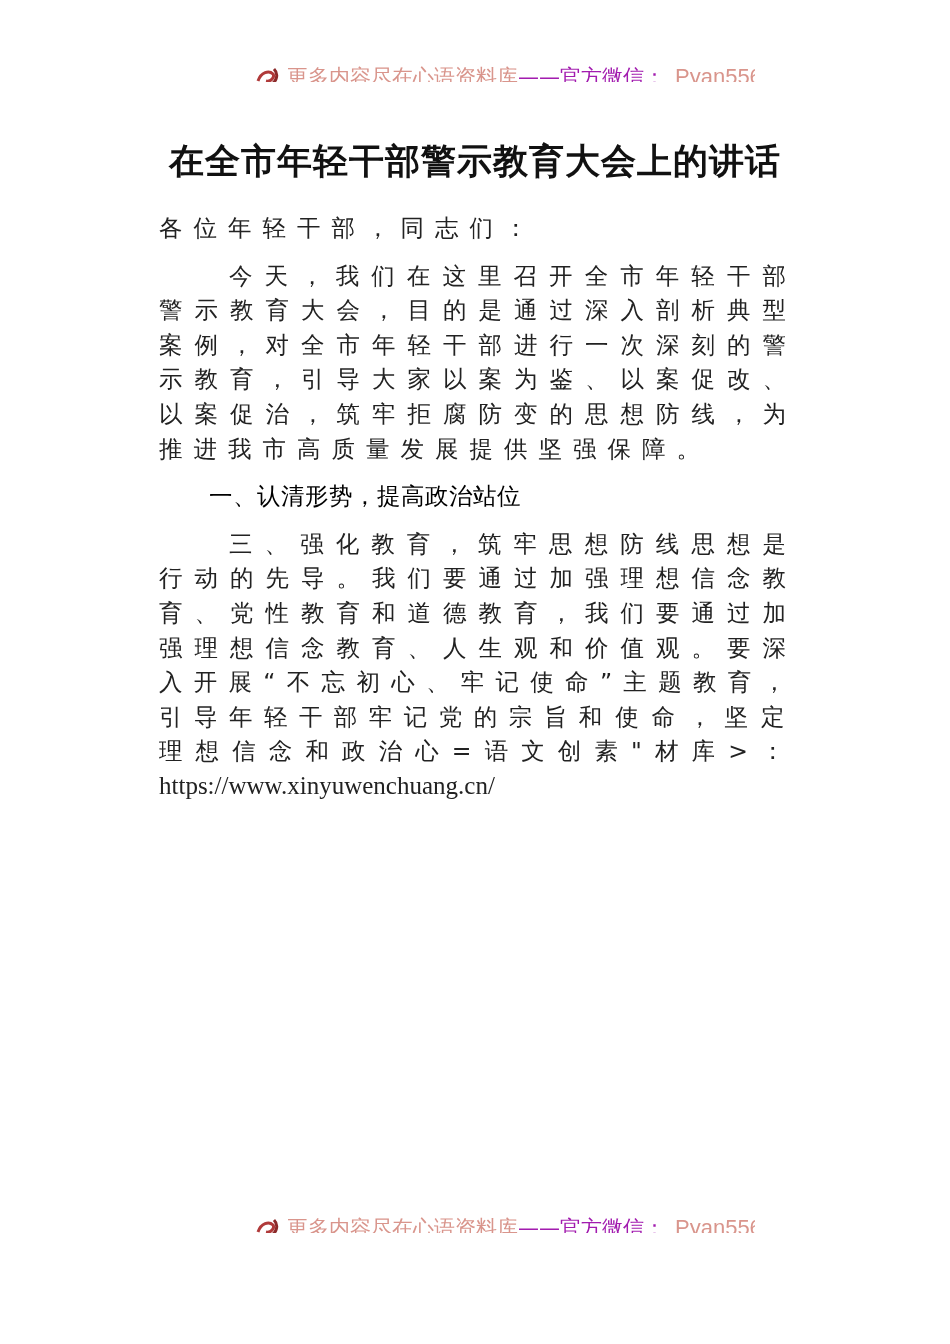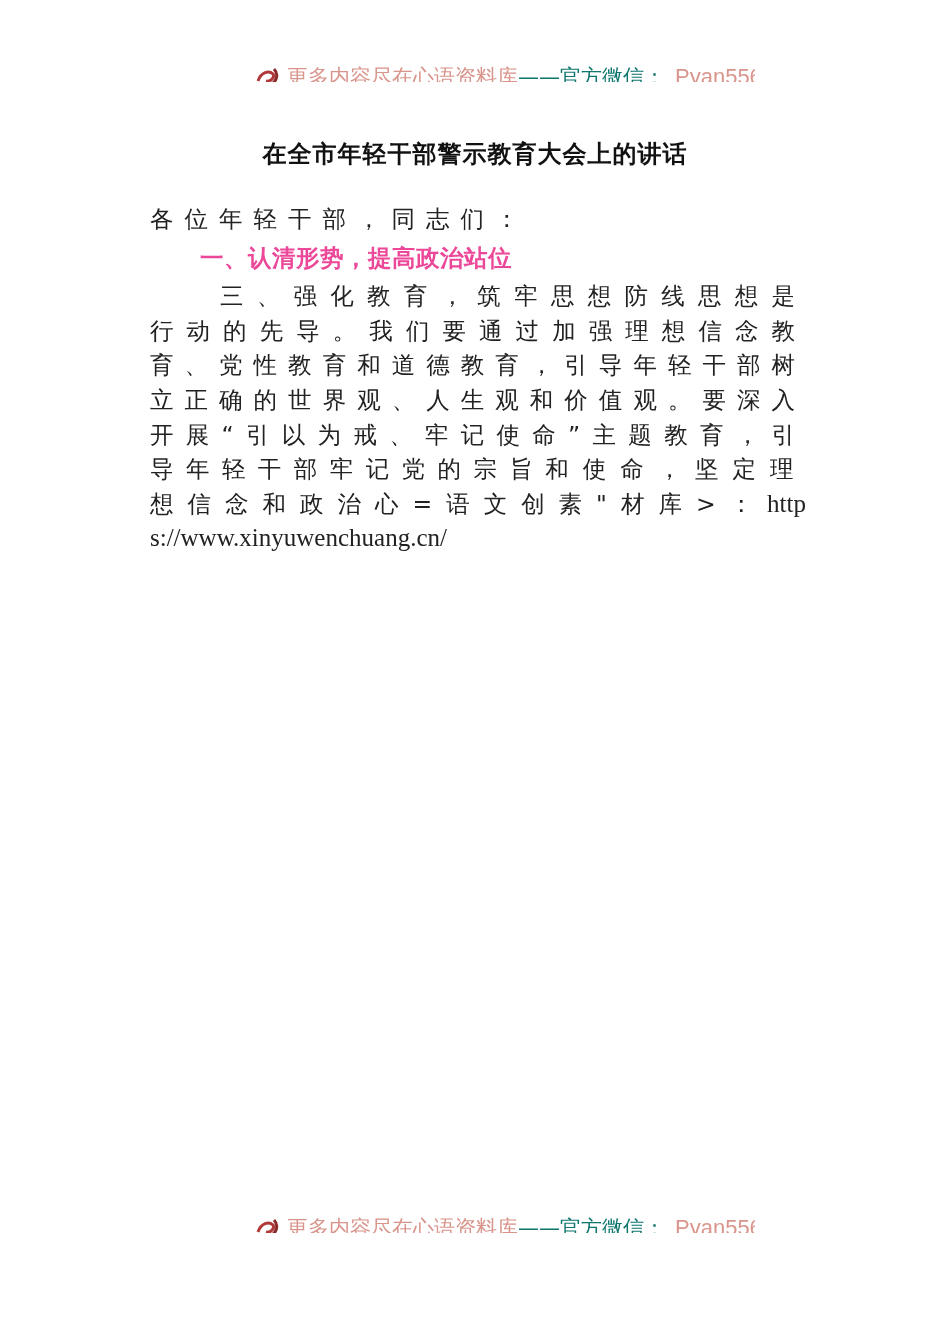--- a/index.html
+++ b/index.html
@@ -7,37 +7,37 @@
   .watermark {
     position: absolute; left: 255px; height: 30px; width: 500px;
     overflow: hidden; display: flex; align-items: flex-end;
     font-family: "DejaVu Sans", sans-serif; font-size: 21px;
     color: #d9958c; white-space: nowrap;
   }
   .watermark.top { top: 52px; }
   .watermark.bottom { top: 1203px; }
   .watermark .inner { transform: translateY(9px); display: flex; align-items: center; }
   .wm-logo { width: 26px; height: 22px; margin-right: 6px; }
-  .wm-gray { color: #0f766e; }
+  .wm-gray { color: #a21caf; }
   .wm-code { font-family: "Liberation Sans", sans-serif; font-size: 22px; margin-left: 10px; }
 
   .title {
     position: absolute; top: 138px; left: 0; width: 950px; text-align: center;
-    font-family: "DejaVu Serif", serif; font-weight: bold; font-size: 24px;
+    font-family: "DejaVu Serif", serif; font-weight: bold; font-size: 35px;
     color: #111; letter-spacing: 1px;
   }
   .page-body {
     position: absolute; top: 198px; left: 146px; width: 664px;
     font-family: "DejaVu Sans", sans-serif; font-size: 23.5px;
     line-height: 34.6px; color: #222; letter-spacing: 11px;
   }
-  .page-body p { margin: 4px; text-align: justify; word-break: break-all; }
+  .page-body p { margin: 13px; text-align: justify; word-break: break-all; }
   .indent { text-indent: 70px; }
   .heading {
-    font-weight: bold; letter-spacing: 0.5px; text-indent: 50px; color: #ec4899;
+    font-weight: normal; letter-spacing: 0.5px; text-indent: 50px; color: #000000;
   }
   .url { font-family: "Liberation Serif", serif; font-size: 25px; letter-spacing: 0; }
   .tight { letter-spacing: 12.5px; }
 </style>
 </head>
 <body>
 
 <div class="watermark top">
   <div class="inner">
     <svg class="wm-logo" viewBox="0 0 26 22">
@@ -47,25 +47,26 @@
     <span>更多内容尽在心语资料库</span>
     <span class="wm-gray">——官方微信：</span>
     <span class="wm-code">Pyan556</span>
   </div>
 </div>
 
 <div class="title">在全市年轻干部警示教育大会上的讲话</div>
 
 <div class="page-body">
   <p>各位年轻干部，同志们：</p>
+  <p class="indent">今天，我们在这里召开全市年轻干部警示教育大会，目的是通过深入剖析典型案例，对全市年轻干部进行一次深刻的警示教育，引导大家以案为鉴、以案促改、以案促治，筑牢拒腐防变的思想防线，为推进我市高质量发展提供坚强保障。</p>
 
   <p class="heading">一、认清形势，提高政治站位</p>
 
 
-  <p class="indent"><span>三、强化教育，筑牢思想防线</span><span>思想是行动的先导。我们要通过加强理想信念教育、党性教育和道德教育，引导年轻干部树立正确的世界观、人生观和价值观。要深入开展“引以为戒、牢记使命”主题教育，引导年轻干部牢记党的宗旨</span><span class="tight">和使命，坚定理想信念和政治心=语文创素"材库&gt;：</span><span class="url">https://www.xinyuwenchuang.cn/</span></p>
+  <p class="indent"><span>三、强化教育，筑牢思想防线</span><span>思想是行动的先导。我们要通过加强理想信念教育、党性教育和道德教育，我们要通过加强理想信念教育、人生观和价值观。要深入开展“不忘初心、牢记使命”主题教育，引导年轻干部牢记党的宗旨</span><span class="tight">和使命，坚定理想信念和政治心=语文创素"材库&gt;：</span><span class="url">https://www.xinyuwenchuang.cn/</span></p>
 </div>
 
 <div class="watermark bottom">
   <div class="inner">
     <svg class="wm-logo" viewBox="0 0 26 22">
       <path d="M3 15 C6 6, 14 4, 18 8 C20 11, 16 16, 11 15" fill="none" stroke="#b03a3a" stroke-width="3"></path>
       <path d="M19 3 C24 8, 22 17, 13 20" fill="none" stroke="#8c2a2a" stroke-width="3"></path>
     </svg>
     <span>更多内容尽在心语资料库</span>
     <span class="wm-gray">——官方微信：</span>

